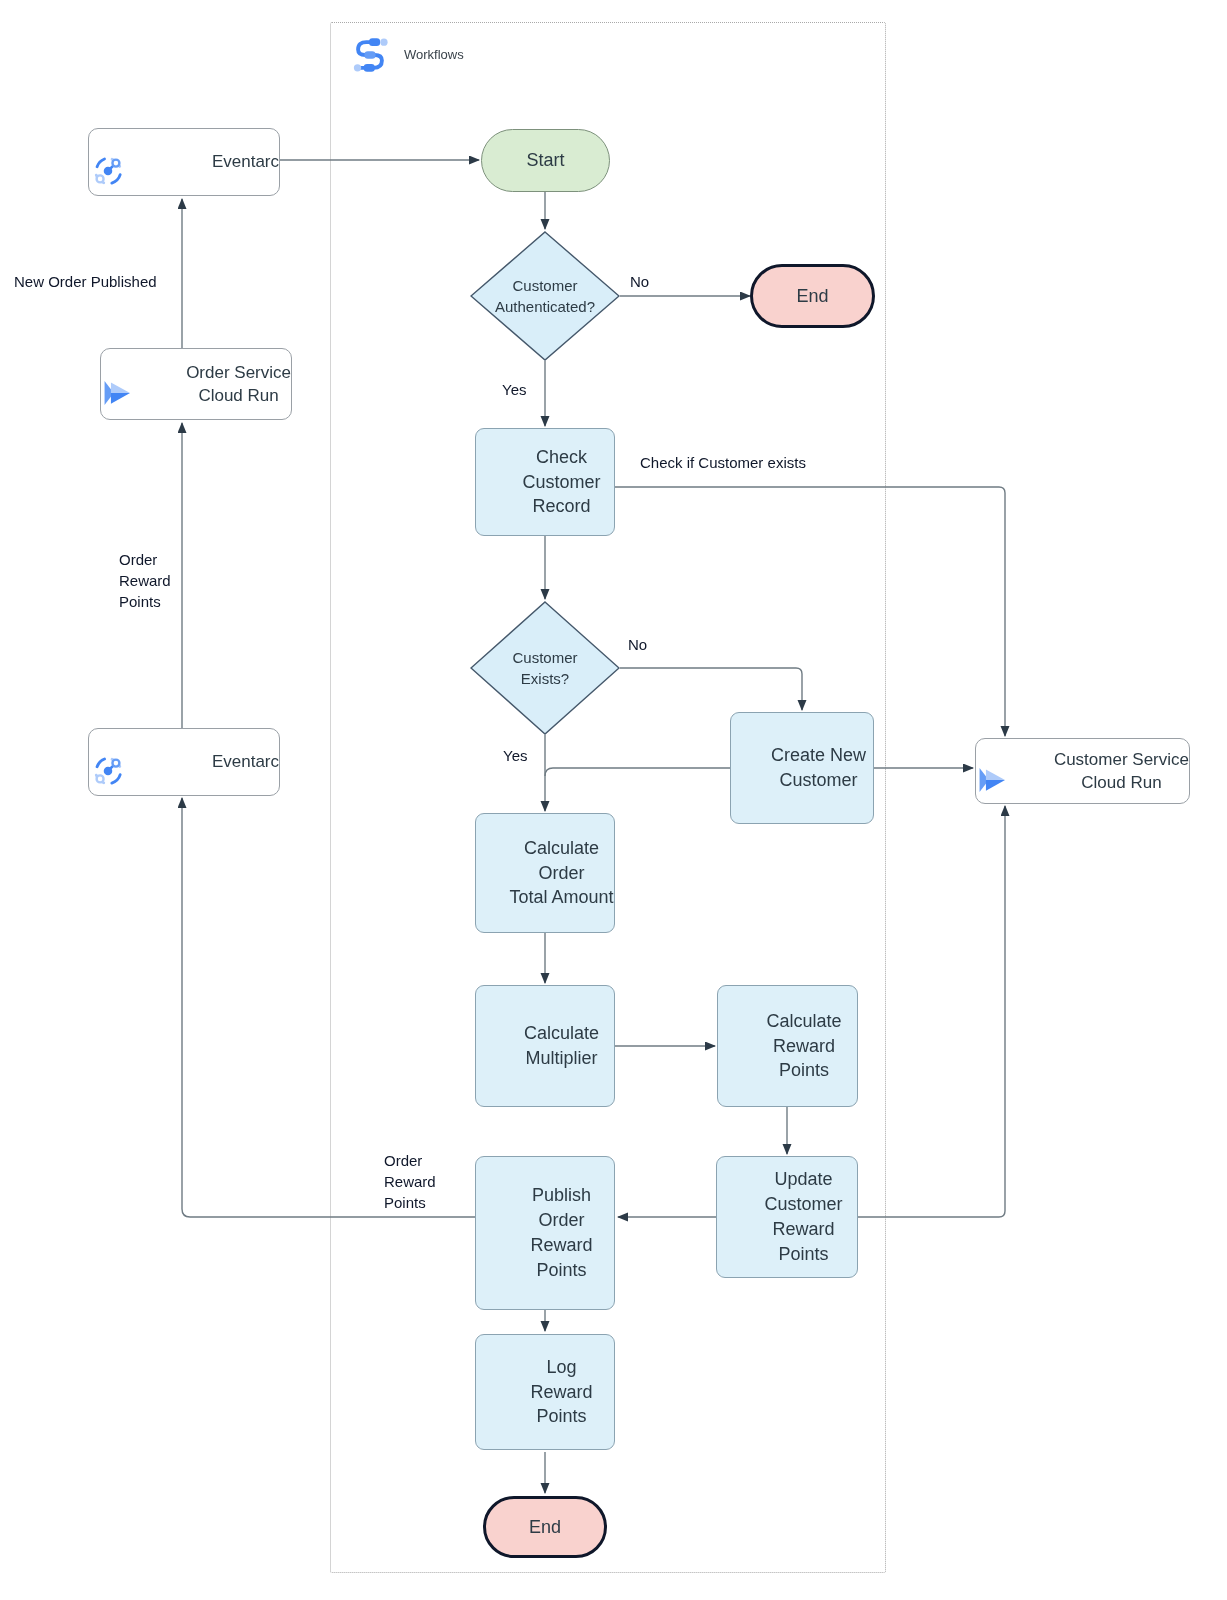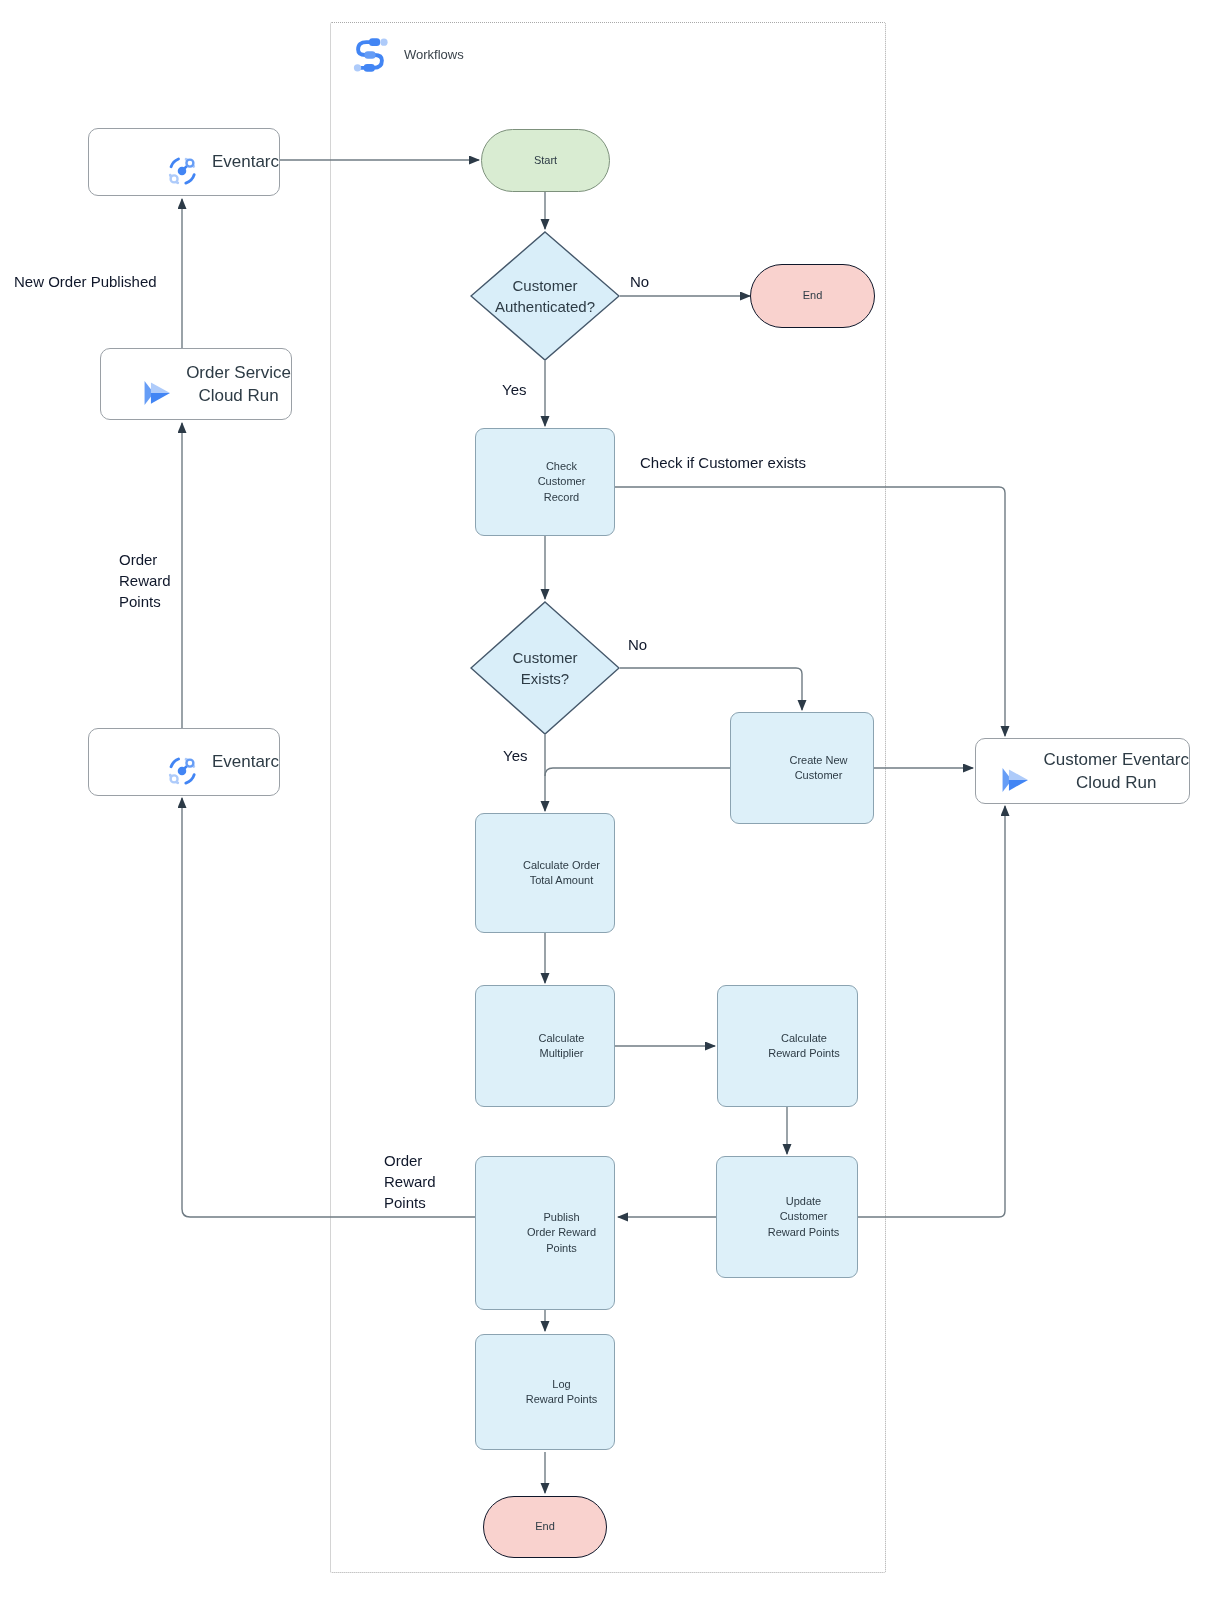--- a/index.html
+++ b/index.html
@@ -7,29 +7,29 @@
     position:relative;width:1227px;height:1600px;overflow:hidden;
     font-family:"Liberation Sans",sans-serif;color:#2d3b45;background:#ffffff;
   }
   .edges{position:absolute;left:0;top:0;width:1227px;height:1600px;z-index:1;}
   .dashed-frame{
     position:absolute;left:330px;top:22px;width:556px;height:1551px;
     border:1.6px dotted #a9a9a9;border-radius:2px;z-index:0;box-sizing:border-box;
   }
   .node{
     position:absolute;box-sizing:border-box;display:flex;align-items:center;justify-content:center;
-    text-align:center;white-space:pre-line;font-size:11px;line-height:1.38;z-index:2;
+    text-align:center;white-space:pre-line;font-size:18px;line-height:1.38;z-index:2;
   }
   .proc{background:#ddf0f9;border:1px solid #8ba3b1;border-radius:9px;padding-left:33px;}
   .pill{border-radius:33px;}
   .start-pill{background:#d9ecd2;border:1px solid #7d917c;}
-  .end-pill{background:#f9d2ce;border:1px solid #0f172a;}
+  .end-pill{background:#f9d2ce;border:3px solid #0f172a;}
   .whitebox{
     background:#ffffff;border:1px solid #9aa0a6;border-radius:10px;
-    font-size:17px;display:flex;gap:11px;align-items:center;justify-content:flex-end;z-index:2;
+    font-size:17px;display:flex;gap:11px;align-items:center;justify-content:space-between;z-index:2;
   }
   .diamond{position:absolute;z-index:2;}
   .diamond svg{position:absolute;left:0;top:0;}
   .dlabel{position:absolute;left:0;top:0;right:0;bottom:0;display:flex;align-items:center;
     justify-content:center;text-align:center;white-space:pre-line;font-size:15px;line-height:1.4;}
   .lbl{position:absolute;font-size:15px;line-height:1.4;white-space:pre-line;z-index:3;color:#0f172a;}
   .hdr-title{position:absolute;left:404px;top:47px;font-size:13px;z-index:3;color:#3a434b;}
   .hdr-icon{position:absolute;left:348px;top:33px;width:44px;height:44px;z-index:3;}
 </style>
 </head>
@@ -126,21 +126,21 @@
   </div>
 
   <div class="node whitebox" style="left:975px;top:738px;width:215px;height:66px;">
     <span>
       <svg width="34" height="34" viewBox="0 0 24 24">
         <polygon points="2.5,3.5 9,12 2.5,20.5" fill="#669df6"></polygon>
         <polygon points="7,4.5 20.5,12 7,12" fill="#aecbfa"></polygon>
         <polygon points="7,12 20.5,12 7,19.5" fill="#4285f4"></polygon>
       </svg>
     </span>
-    <span>Customer Eventarc
+    <span>Customer Service
 Cloud Run</span>
   </div>
 
   <div class="node pill start-pill" style="left:481px;top:129px;width:129px;height:63px;">Start</div>
 
   <div class="diamond" style="left:470px;top:231px;width:150px;height:130px;">
     <svg width="150" height="130" viewBox="0 0 150 130">
       <polygon points="75,1 149,65 75,129 1,65" fill="#d9eef9" stroke="#45586b" stroke-width="1.4"></polygon>
     </svg>
     <div class="dlabel">Customer

